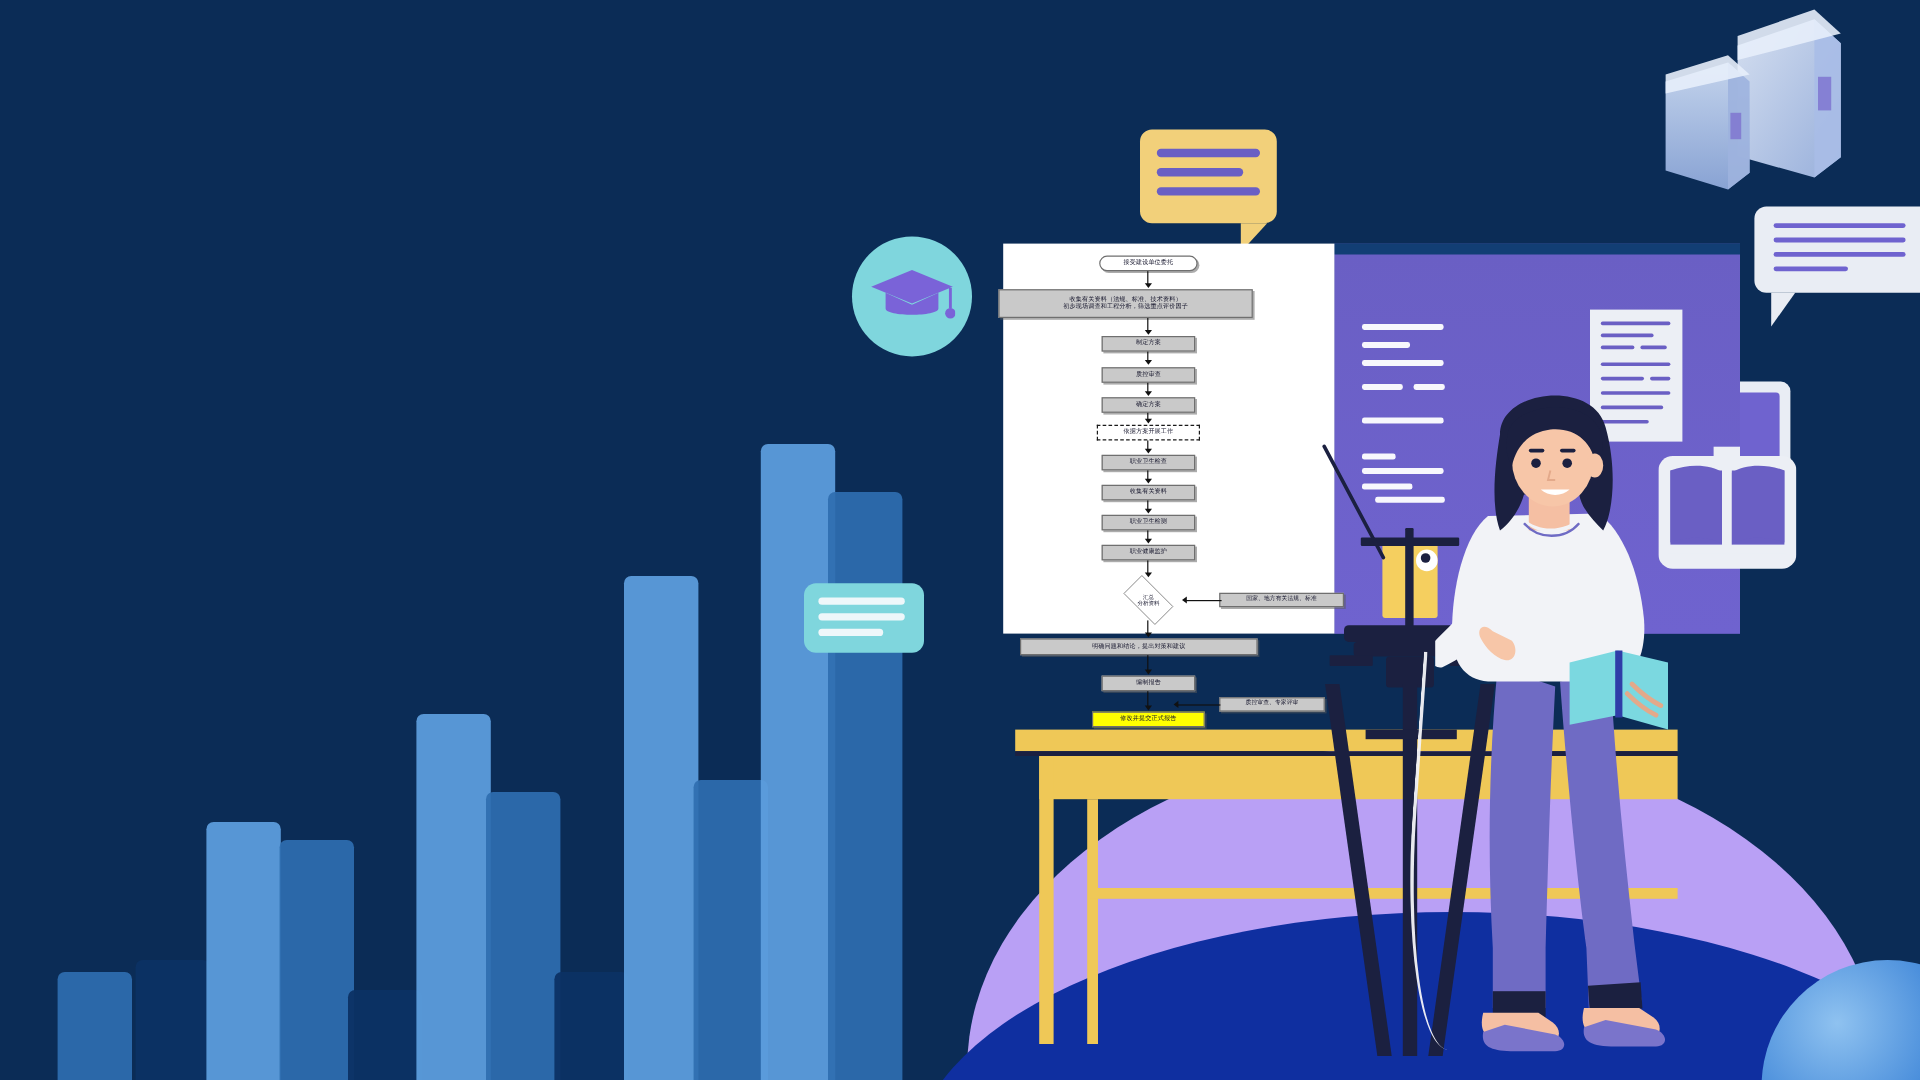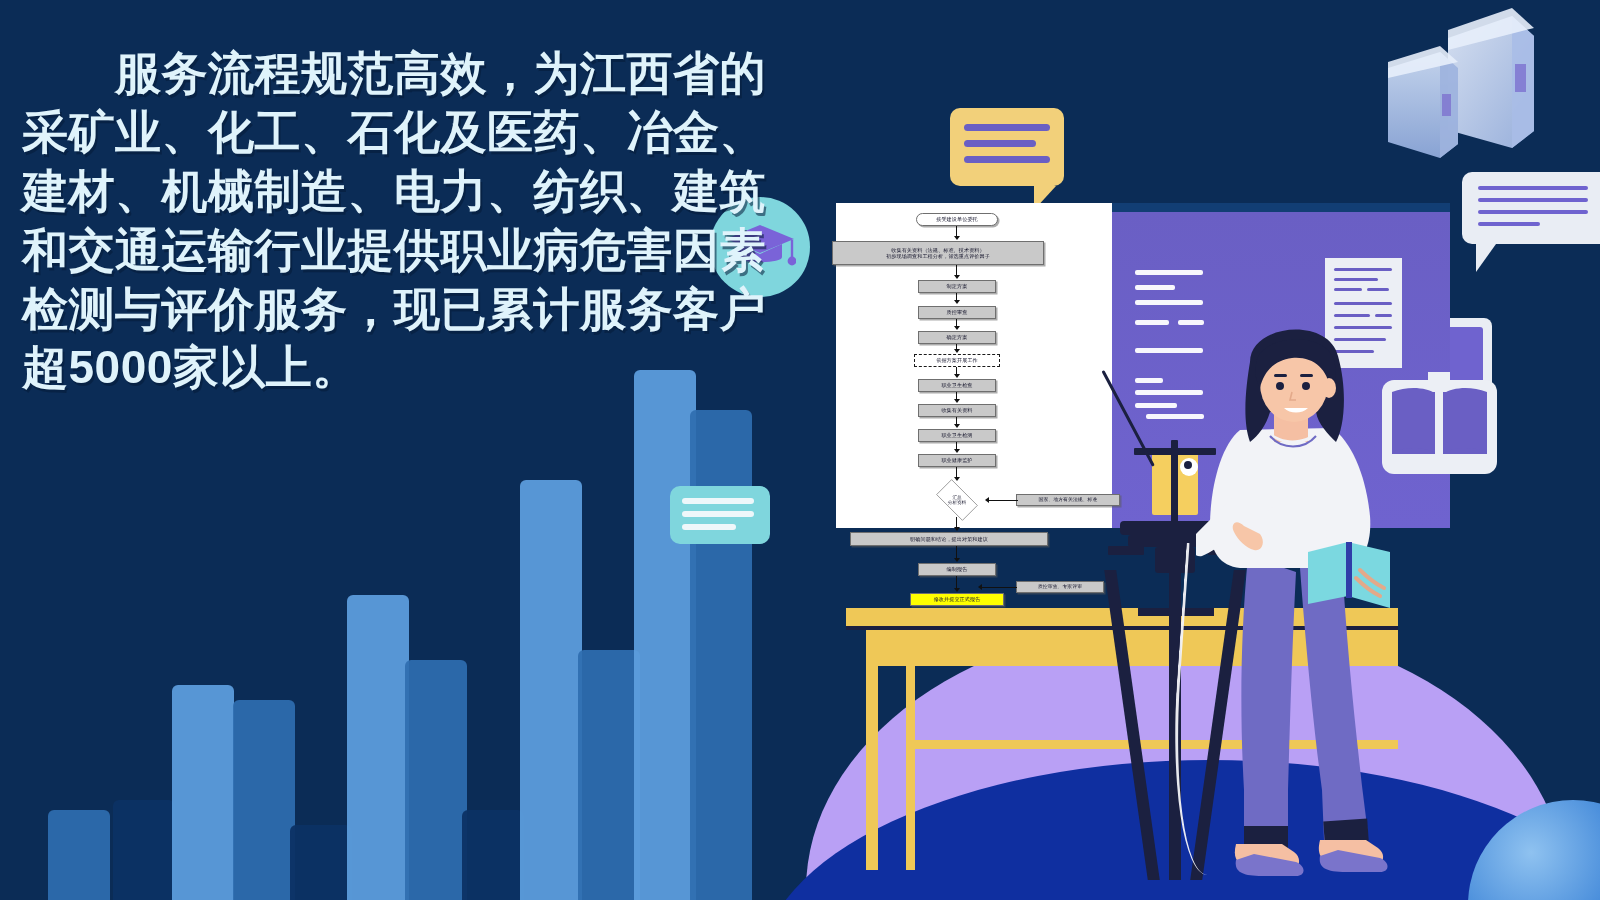--- a/index.html
+++ b/index.html
@@ -189,21 +189,20 @@
 
   <div id="capbadge">
     <svg width="72" height="52" viewBox="0 0 72 52">
       <polygon points="36,4 70,18 36,32 2,18" fill="#7a63d8"></polygon>
       <path d="M14,23 L14,36 C14,43 58,43 58,36 L58,23 L36,33 Z" fill="#7a63d8"></path>
       <path d="M68,19 L68,36" stroke="#7a63d8" stroke-width="2.4" fill="none"></path>
       <circle cx="68" cy="40" r="4.4" fill="#7a63d8"></circle>
     </svg>
   </div>
 
-  <div id="headline">　　服务流程规范高效，为江西省的采矿业、化工、石化及医药、冶金、建材、机械制造、电力、纺织、建筑和交通运输行业提供职业病危害因素检测与评价服务，现已累计服务客户超5000家以上。</div>
 
   <div id="boardpurple"></div>
   <div id="boardshade"></div>
   <div style="position:absolute;left:1112px;top:203px;width:338px;height:9px;background:#123e74;"></div>
 
   <div class="bline" style="left:1135px;top:270px;width:68px;"></div>
   <div class="bline" style="left:1135px;top:285px;width:40px;"></div>
   <div class="bline" style="left:1135px;top:300px;width:68px;"></div>
   <div class="bline" style="left:1135px;top:320px;width:34px;"></div>
   <div class="bline" style="left:1178px;top:320px;width:26px;"></div>

